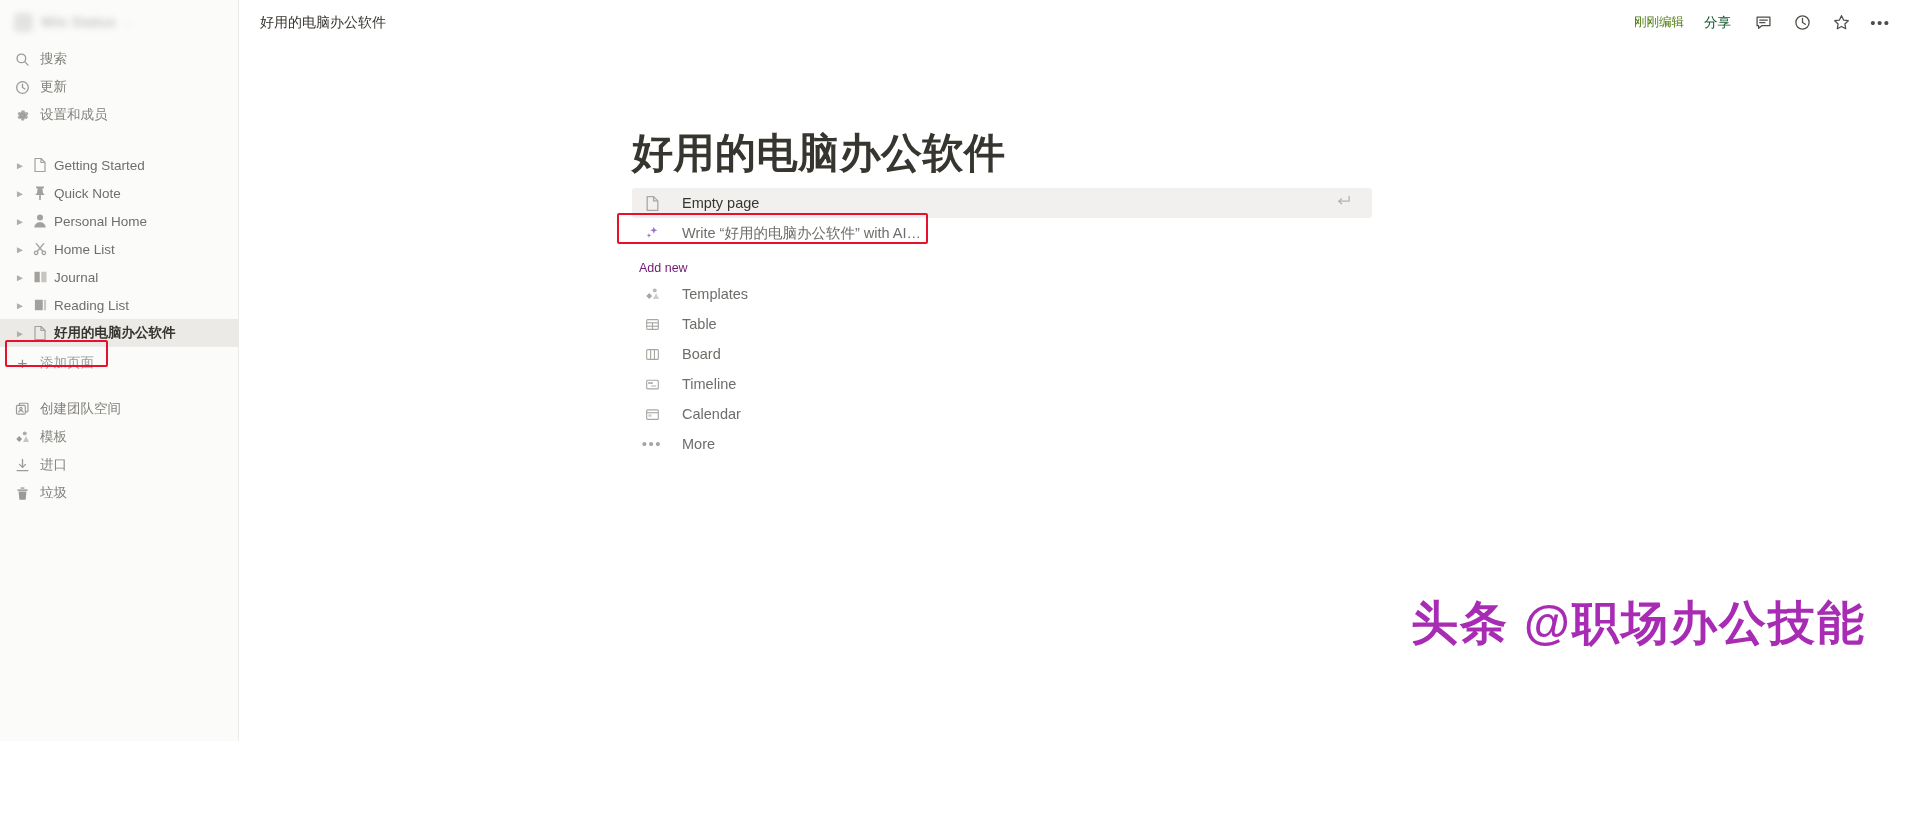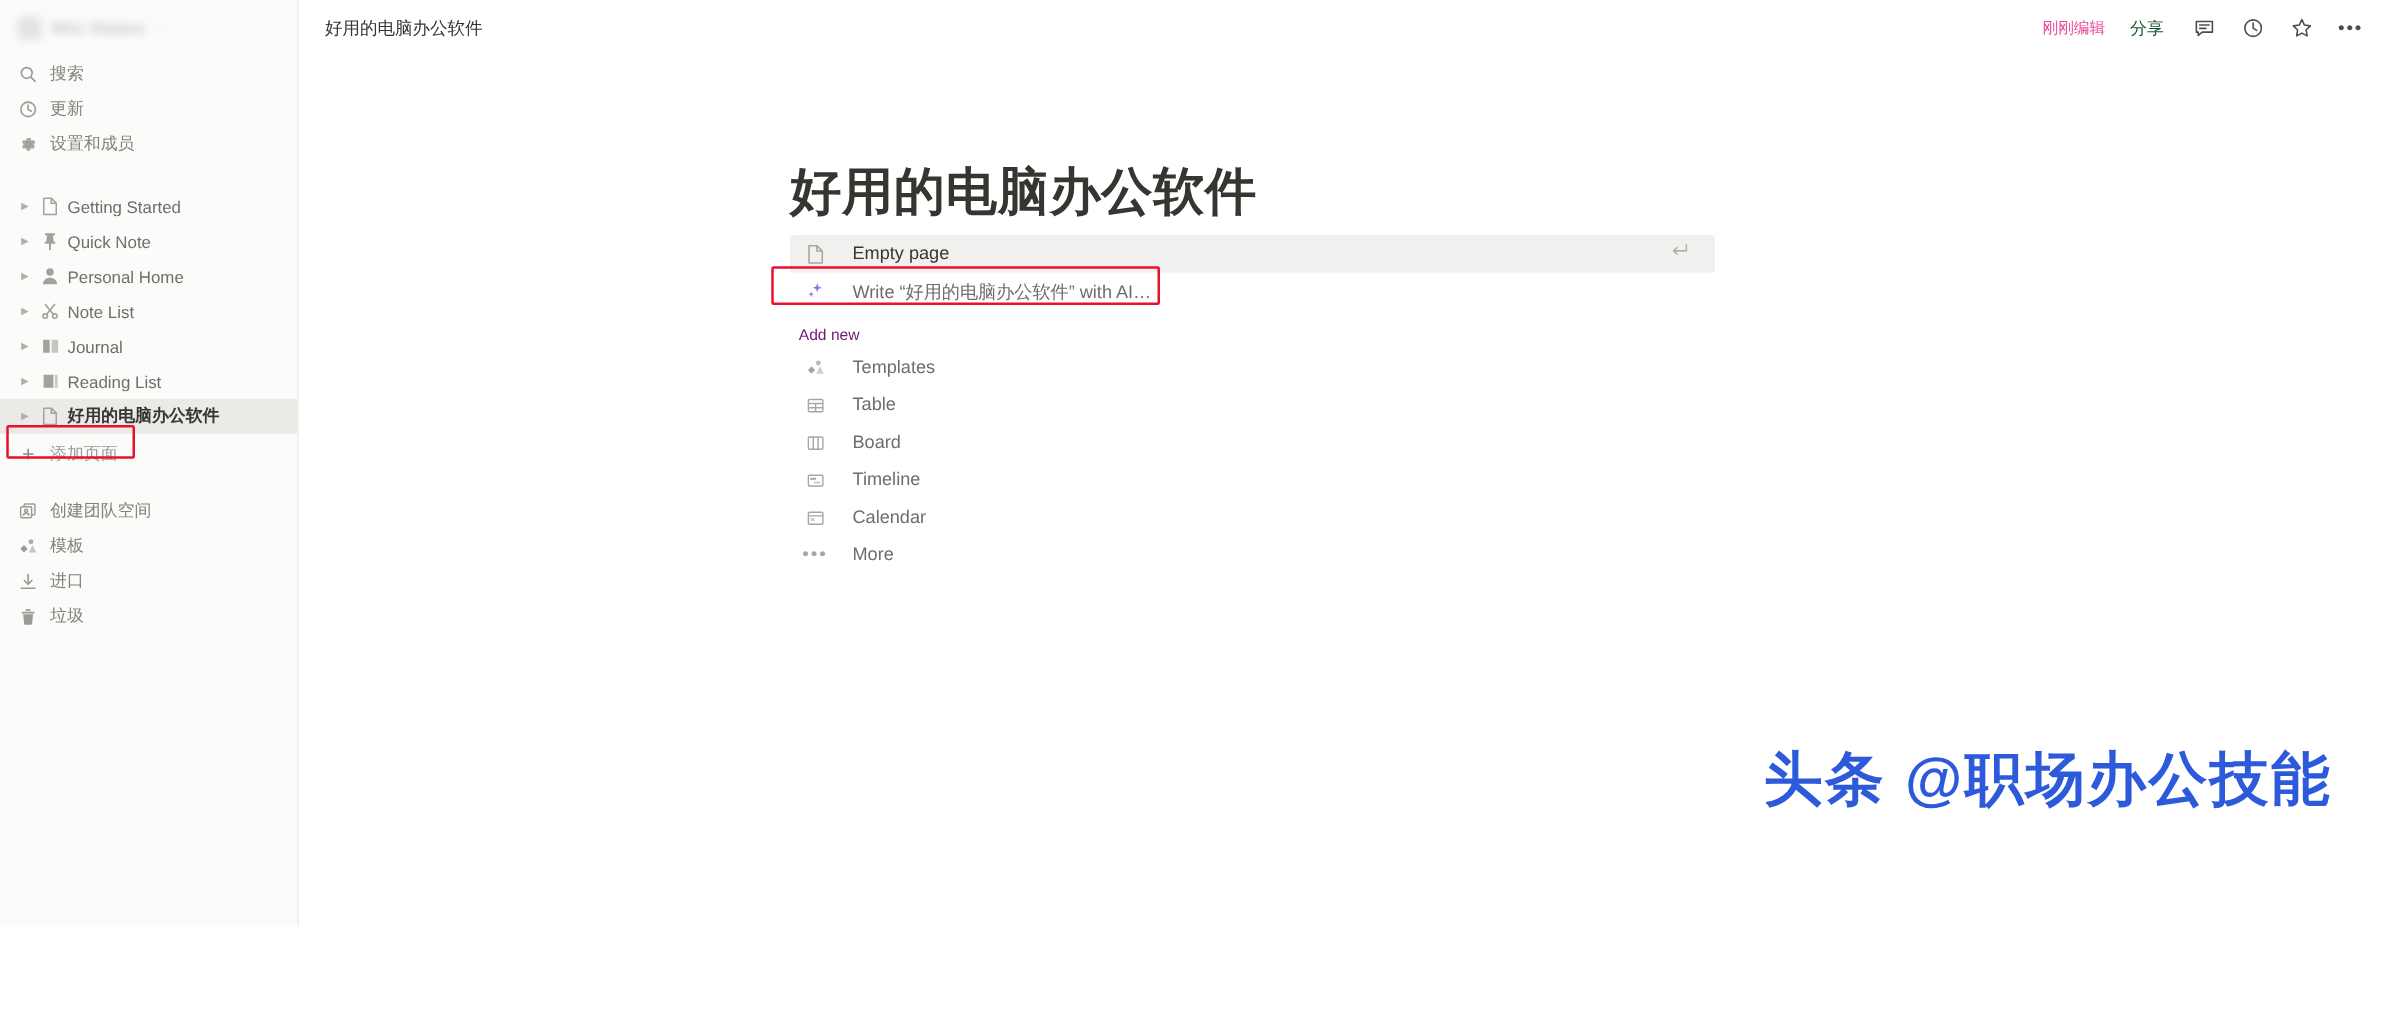--- a/index.html
+++ b/index.html
@@ -92,21 +92,21 @@
     height: 45px; display: flex; align-items: center;
     padding: 0 18px 0 15px;
     justify-content: space-between;
   }
   .crumb {
     font-size: 14px; color: #37352f; cursor: pointer;
     padding: 3px 6px; border-radius: 3px;
     white-space: nowrap;
   }
   .top-right { display: flex; align-items: center; gap: 14px; }
-  .edited { font-size: 12.5px; color: #ec4899; white-space: nowrap; }
+  .edited { font-size: 12.5px; color: #4d7c0f; white-space: nowrap; }
   .tb-text { font-size: 13.5px; color: #14532d; cursor: pointer; padding: 3px 6px; border-radius: 3px; white-space: nowrap; }
   .tb-ico { width: 25px; height: 25px; display: flex; align-items: center; justify-content: center; color: #4e4d4a; cursor: pointer; border-radius: 4px; }
   .dots { letter-spacing: 1.5px; font-size: 15px; line-height: 10px; color: #4e4d4a; }
 
   
   .content { position: relative; padding-left: 393px; padding-top: 85px; }
   .doc-title {
     font-size: 41px; font-weight: 800; color: #37352f;
     letter-spacing: .5px; line-height: 1.15;
     margin-bottom: 11px;
@@ -150,21 +150,21 @@
   .section-label {
     font-size: 12.5px; color: #701a75;
     margin: 13px 0 4px 7px;
     white-space: nowrap;
   }
 
   .watermark {
     position: absolute;
     left: 1172px; top: 592px;
     font-size: 47px; font-weight: 800;
-    color: #1d4ed8;
+    color: #a21caf;
     letter-spacing: 2px;
     opacity: .93;
     white-space: nowrap;
     text-shadow: 1.5px 1.5px 0 rgba(255,255,255,.85);
     pointer-events: none;
   }
 </style>
 </head>
 <body>
 
@@ -245,21 +245,21 @@
       <div class="page-item">
         <span class="chev">►</span>
         <span class="pico">
           <svg width="14" height="16" viewBox="0 0 16 16" fill="none" stroke="currentColor" stroke-width="1.5">
             <circle cx="3.6" cy="12.4" r="2"></circle>
               <circle cx="12.4" cy="12.4" r="2"></circle>
             <line x1="4.8" y1="10.9" x2="12.2" y2="1.8" stroke-linecap="round"></line>
             <line x1="11.2" y1="10.9" x2="3.8" y2="1.8" stroke-linecap="round"></line>
           </svg>
         </span>
-        <span class="plabel">Note List</span>
+        <span class="plabel">Home List</span>
       </div>
 
       <div class="page-item">
         <span class="chev">►</span>
         <span class="pico">
           <svg width="15" height="16" viewBox="0 0 16 16" fill="currentColor">
             <path d="M1.6 2.4h5.6v11.2H1.6z"></path>
               <path d="M8.8 2.4h5.6v11.2H8.8z" opacity=".6"></path>
           </svg>
         </span>

